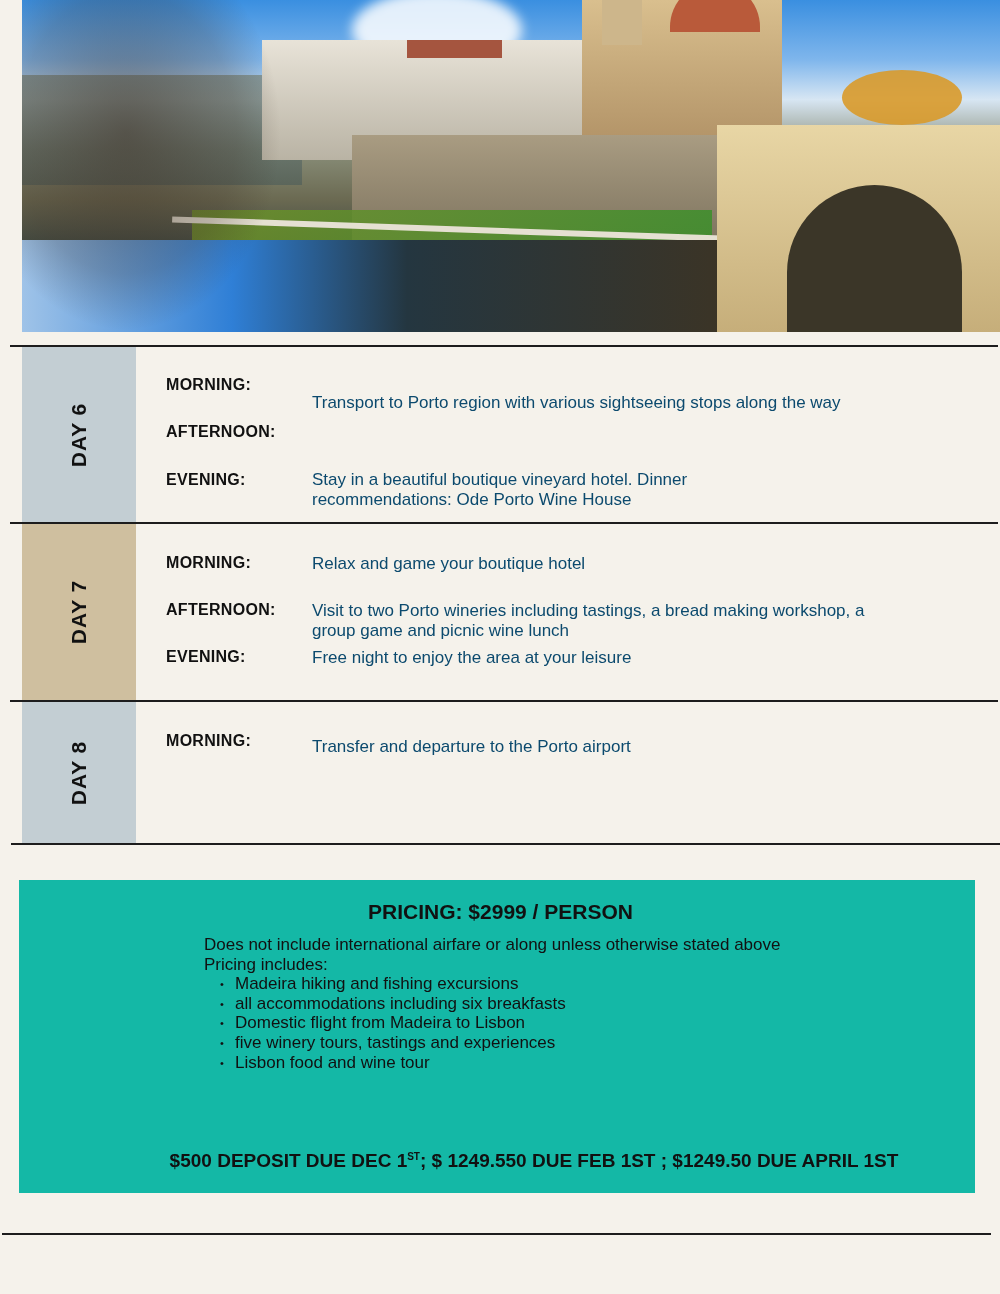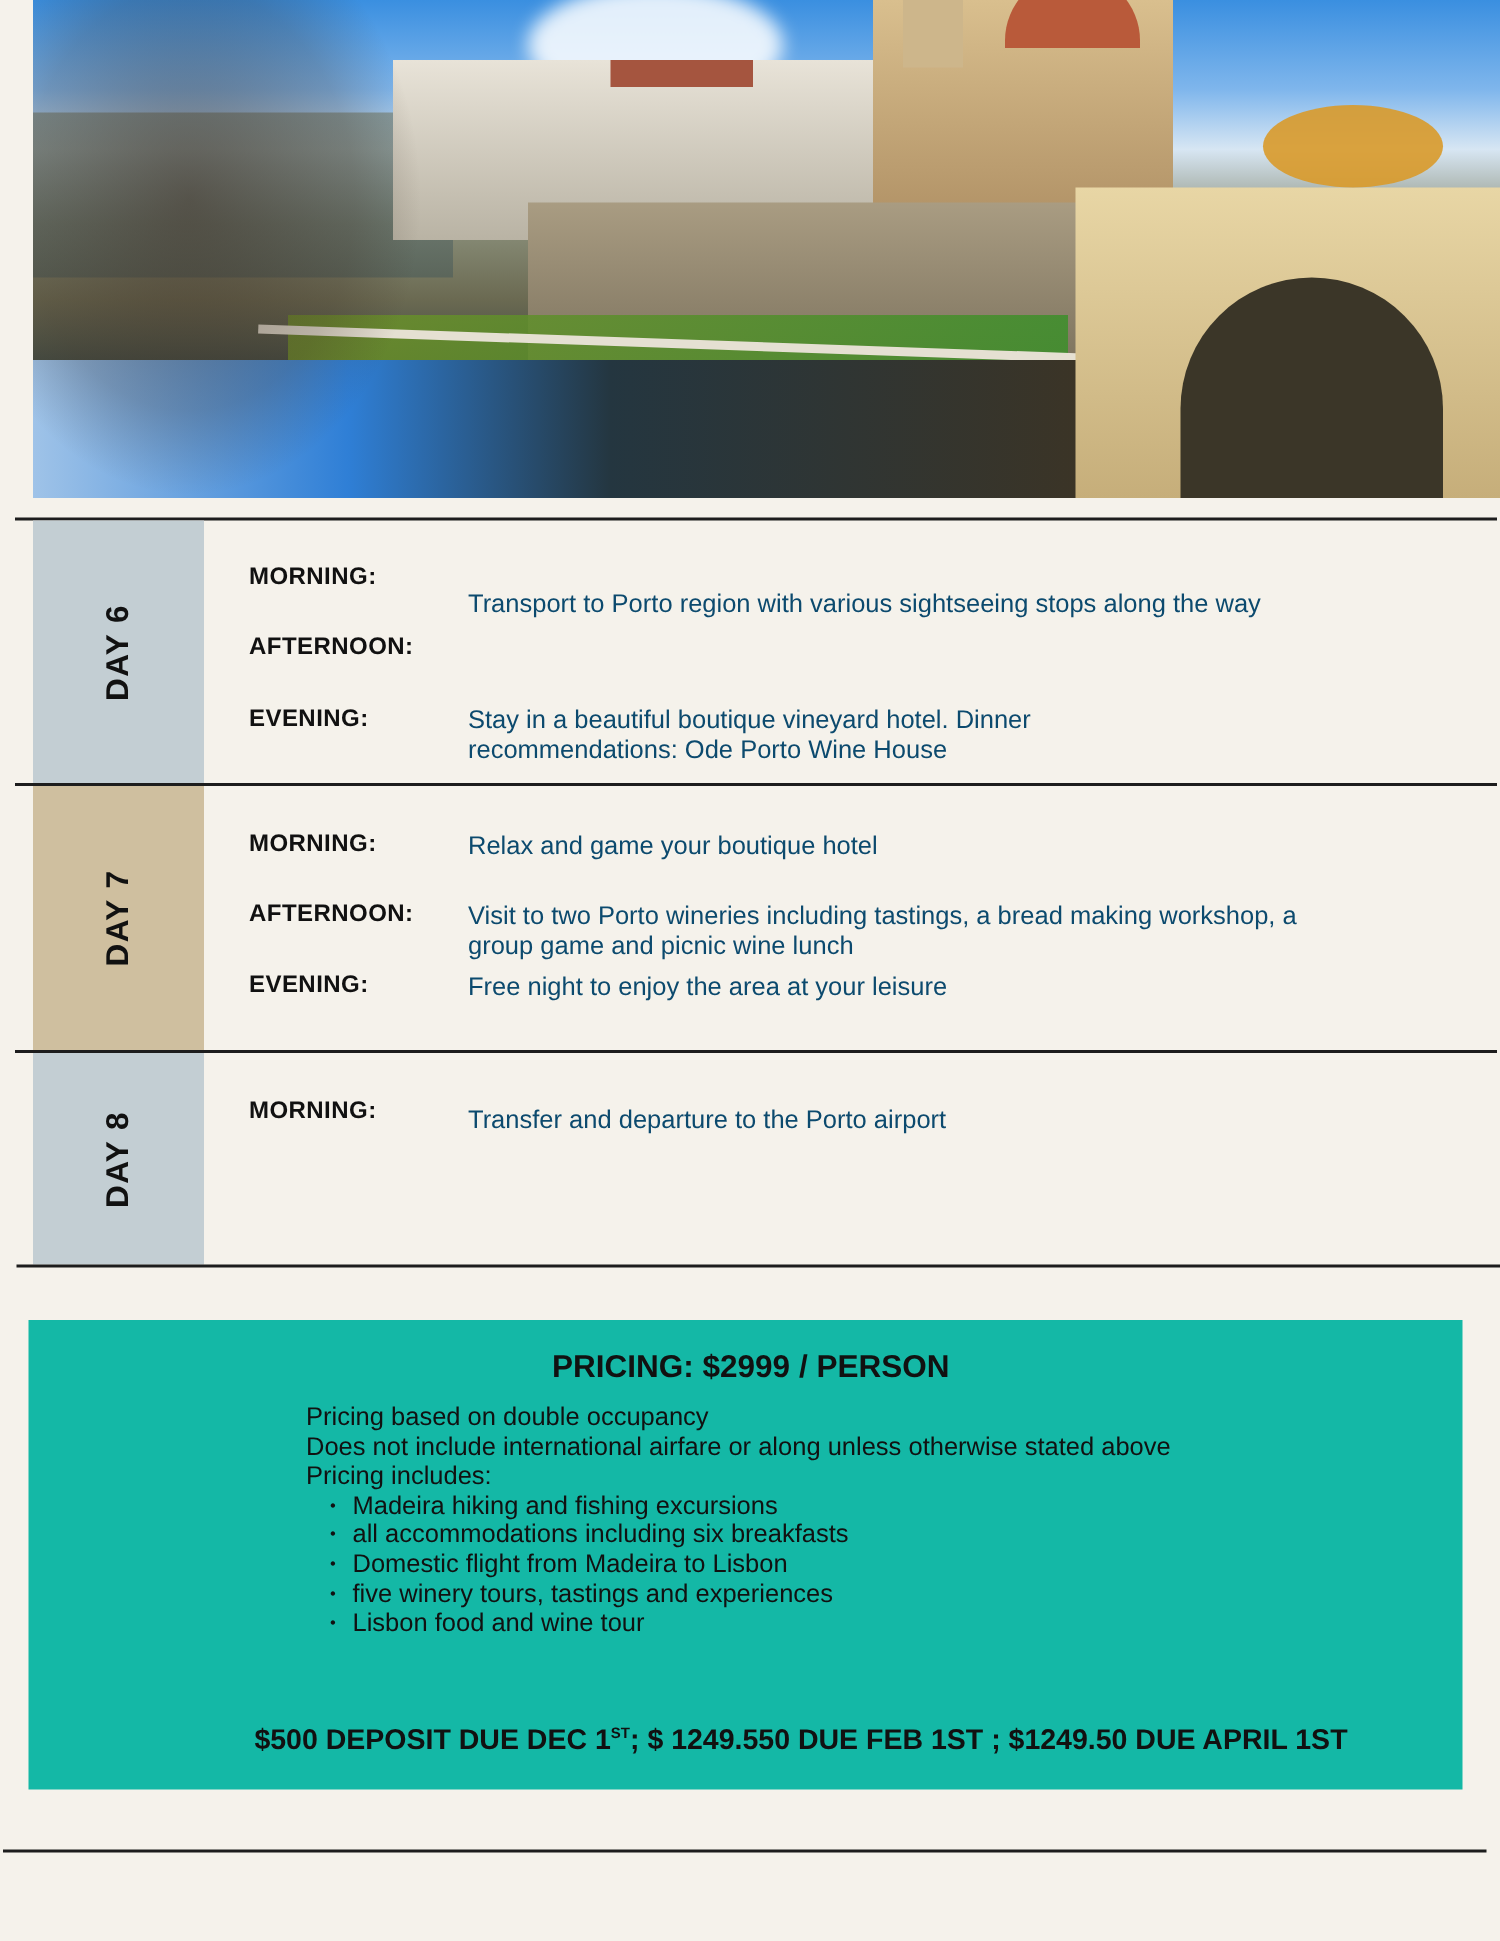--- a/index.html
+++ b/index.html
@@ -104,21 +104,20 @@
 <div class="day-band blue" style="top:702px; height:141px;">
   <div class="day-label">DAY 8</div>
 </div>
 <div class="slot-label" style="top:732px;">MORNING:</div>
 <div class="slot-text" style="top:737px;">Transfer and departure to the Porto airport</div>
 <div class="rule" style="left:11px; top:843px; width:989px;"></div>
 
 <div class="pricing">
   <div class="pricing-title">PRICING: $2999 / PERSON</div>
   <div class="pricing-lines">
-    <div>Pricing based on double occupancy</div>
     <div>Does not include international airfare or along unless otherwise stated above</div>
     <div>Pricing includes:</div>
     <ul>
       <li>Madeira hiking and fishing excursions</li>
       <li>all accommodations including six breakfasts</li>
       <li>Domestic flight from Madeira to Lisbon</li>
       <li>five winery tours, tastings and experiences</li>
       <li>Lisbon food and wine tour</li>
     </ul>
   </div>

